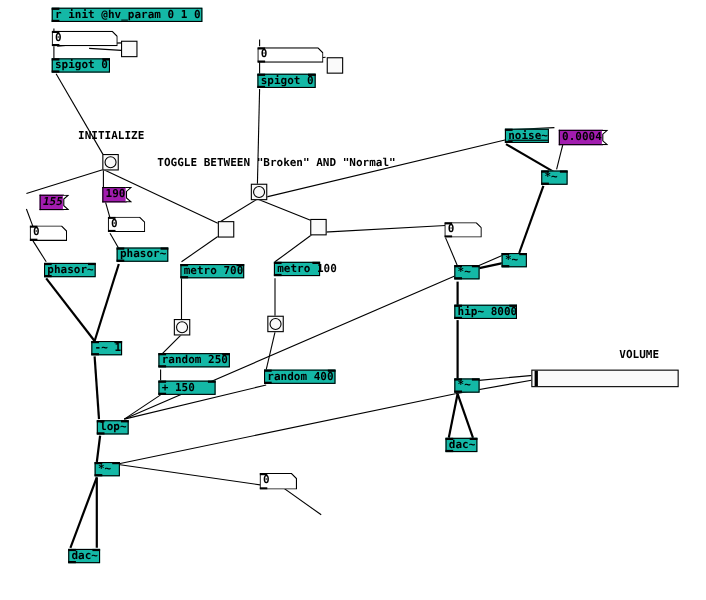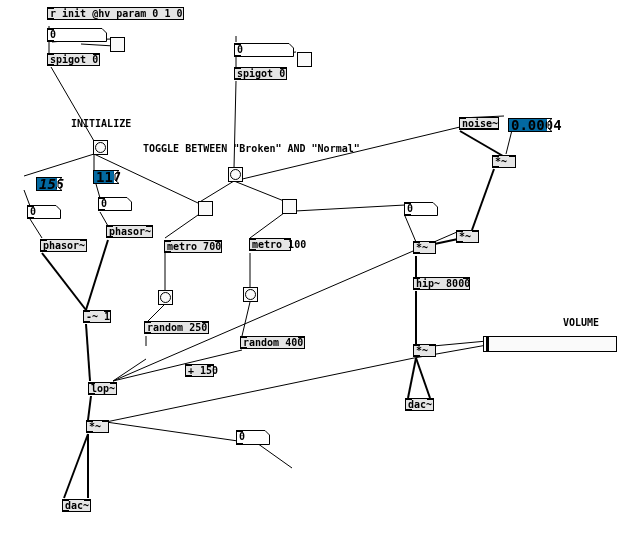--- a/index.html
+++ b/index.html
@@ -1,25 +1,25 @@
 <!DOCTYPE html>
 <html><head>
 <meta charset="utf-8">
 <style>
   html, body { margin:0; padding:0; background:#fff; }
   #canvas { position:relative; width:642px; height:545px; background:#fff; overflow:hidden;
             font-family:"DejaVu Sans Mono", monospace; }
   svg#wires { position:absolute; left:0; top:0; width:642px; height:545px; }
-  .obj { position:absolute; border:1px solid #000; background:#e5e5e5; font-size:10px; font-weight:bold;
+  .obj { position:absolute; border:1px solid #000; background:#14b8a6; font-size:10px; font-weight:bold;
          line-height:12px; padding:0 2px; white-space:nowrap; height:13px; box-sizing:border-box; color:#000; }
   .obj::before { content:""; position:absolute; left:-1px; top:-1px; width:7px; height:2px; background:#000; }
   .obj::after { content:""; position:absolute; left:-1px; bottom:-1px; width:7px; height:2px; background:#000; }
   .inlet-r { position:absolute; right:-1px; top:-1px; width:7px; height:2px; background:#000; }
   .numbox { position:absolute; height:14px; box-sizing:border-box; font-size:10px; font-weight:bold; line-height:12px; }
-  .msg { position:absolute; border:1px solid #000; border-right:none; background:#0369a1; font-size:14px; font-weight:bold;
+  .msg { position:absolute; border:1px solid #000; border-right:none; background:#a21caf; font-size:10px; font-weight:bold;
          line-height:12px; padding:0 6px 0 2px; height:14px; box-sizing:border-box; }
   .msg .flag { position:absolute; right:-5px; top:-1px; width:6px; height:14px; }
   .bang { position:absolute; width:15px; height:15px; border:1px solid #000; background:#fafafa; box-sizing:border-box; }
   .bang .circle { position:absolute; left:1px; top:1px; width:11px; height:11px; border:1px solid #000; border-radius:50%; box-sizing:border-box; }
   .toggle { position:absolute; width:15px; height:15px; border:1px solid #000; background:#fafafa; box-sizing:border-box; }
   .comment { position:absolute; font-size:10px; font-weight:bold; white-space:nowrap; line-height:12px; }
   .hslider { position:absolute; border:1px solid #000; background:#fafafa; box-sizing:border-box; }
   .hslider .knob { position:absolute; top:0; bottom:0; width:3px; background:#000; }
 </style>
 </head>
@@ -126,21 +126,21 @@
 
   <div class="obj" style="left:459px;top:117px;width:40px;"><span style="text-decoration:underline;">noise~</span></div>
   <div class="msg" style="left:508px;top:118px;width:40px;"><span>0.0004</span><svg class="flag" viewBox="0 0 6 14">
         <path d="M0 0.5 H5 L1 4 V10 L5 13.5 H0" fill="#fff" stroke="#000"></path>
       </svg></div>
   <div class="obj" style="left:492px;top:155px;width:24px;"><span>*~</span><span class="inlet-r"></span></div>
 
   <div class="msg" style="left:36px;top:177px;width:22px;font-style:italic;"><span>155</span><svg class="flag" viewBox="0 0 6 14">
         <path d="M0 0.5 H5 L1 4 V10 L5 13.5 H0" fill="#fff" stroke="#000"></path>
       </svg></div>
-  <div class="msg" style="left:93px;top:170px;width:22px;"><span>117</span><svg class="flag" viewBox="0 0 6 14">
+  <div class="msg" style="left:93px;top:170px;width:22px;"><span>190</span><svg class="flag" viewBox="0 0 6 14">
         <path d="M0 0.5 H5 L1 4 V10 L5 13.5 H0" fill="#fff" stroke="#000"></path>
       </svg></div>
 
   <div class="numbox" style="left:27px;top:205px;">
     <svg width="34" height="14">
         <path d="M0.5 0.5 H29 L33.5 5 V13.5 H0.5 Z" fill="#fff" stroke="#000"></path>
         <rect x="0" y="0" width="7" height="2" fill="#000"></rect>
         <rect x="0" y="12" width="7" height="2" fill="#000"></rect>
       </svg>
     <span style="position:absolute;left:3px;top:1px;">0</span>
@@ -167,21 +167,21 @@
   <div class="obj" style="left:40px;top:239px;width:47px;"><span>phasor~</span><span class="inlet-r"></span></div>
   <div class="obj" style="left:106px;top:225px;width:47px;"><span>phasor~</span><span class="inlet-r"></span></div>
   <div class="obj" style="left:164px;top:240px;width:58px;"><span>metro 700</span><span class="inlet-r"></span></div>
   <div class="obj" style="left:249px;top:238px;width:42px;"><span>metro 100</span><span class="inlet-r"></span></div>
   <div class="obj" style="left:413px;top:241px;width:23px;"><span>*~</span><span class="inlet-r"></span></div>
   <div class="obj" style="left:456px;top:230px;width:23px;"><span>*~</span><span class="inlet-r"></span></div>
   <div class="obj" style="left:413px;top:277px;width:57px;"><span>hip~ 8000</span><span class="inlet-r"></span></div>
 
   <div class="obj" style="left:83px;top:310px;width:28px;"><span>-~ 1</span><span class="inlet-r"></span></div>
   <div class="obj" style="left:144px;top:321px;width:65px;"><span>random 250</span><span class="inlet-r"></span></div>
-  <div class="obj" style="left:144px;top:364px;width:29px;margin-left:41px;"><span>+ 150</span><span class="inlet-r"></span></div>
+  <div class="obj" style="left:144px;top:346px;width:52px;"><span>+ 150</span><span class="inlet-r"></span></div>
   <div class="obj" style="left:240px;top:336px;width:65px;text-align:center;"><span>random 400</span><span class="inlet-r"></span></div>
 
   <div class="obj" style="left:413px;top:344px;width:23px;"><span>*~</span><span class="inlet-r"></span></div>
   <div class="hslider" style="left:483px;top:336px;width:134px;height:16px;">
       <div class="knob" style="left:2px;"></div>
     </div>
   <div class="obj" style="left:405px;top:398px;width:29px;"><span>dac~</span><span class="inlet-r"></span></div>
 
   <div class="obj" style="left:88px;top:382px;width:29px;"><span>lop~</span><span class="inlet-r"></span></div>
   <div class="obj" style="left:86px;top:420px;width:23px;"><span>*~</span><span class="inlet-r"></span></div>

